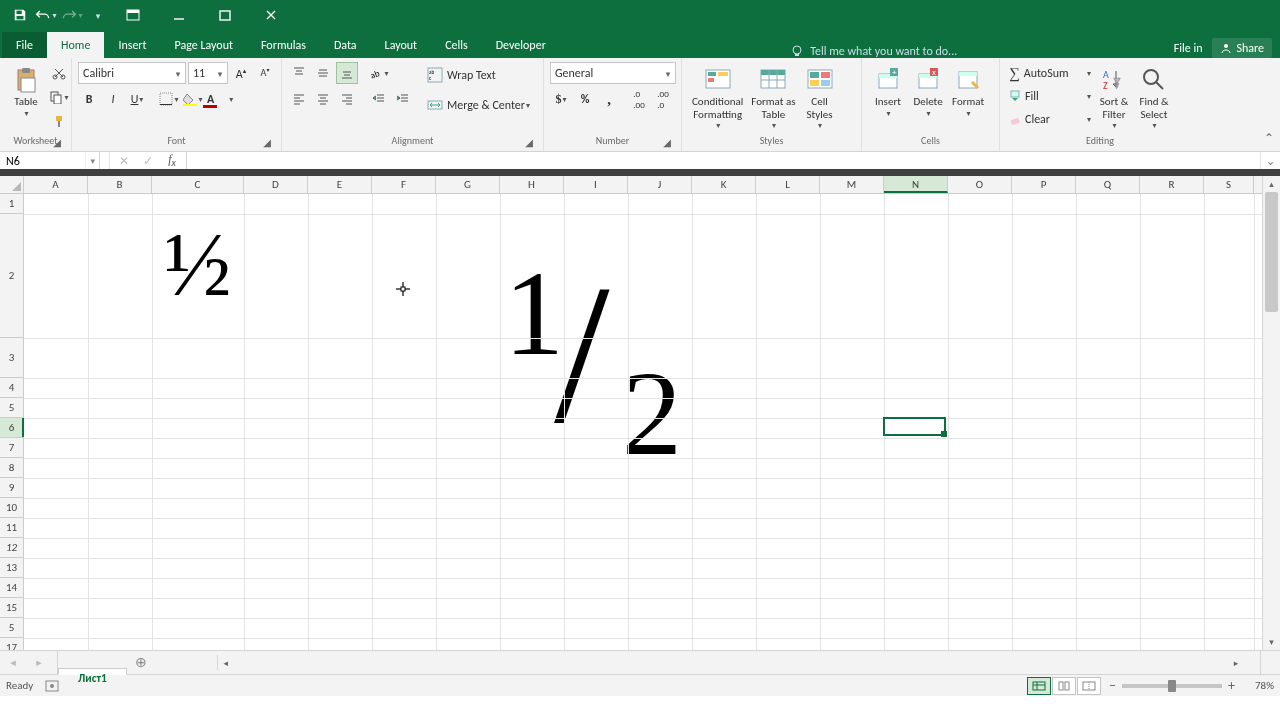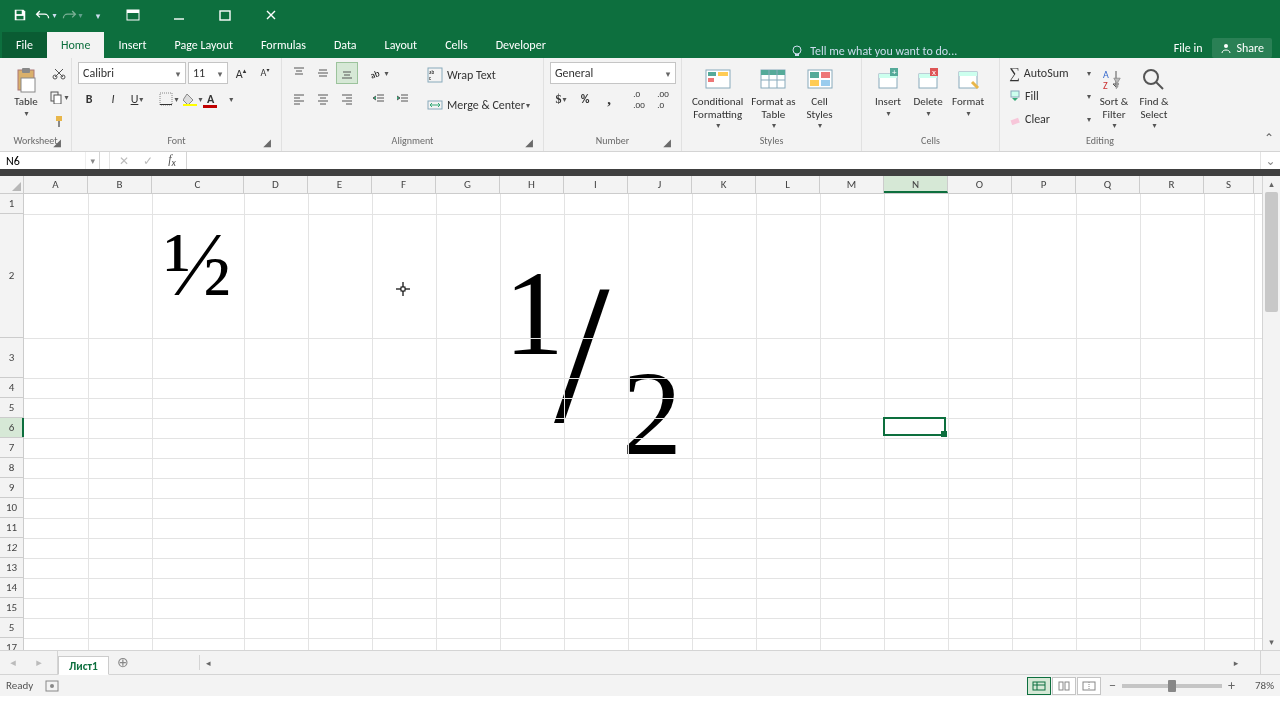--- a/index.html
+++ b/index.html
@@ -72,21 +72,21 @@
 .vscroll { width:18px; background:#f3f3f3; border-left:1px solid #d4d4d4; position:relative; }
 .vscroll .up,.vscroll .down { height:16px; text-align:center; font-size:9px; color:#666; line-height:16px; }
 .vscroll .track { position:absolute; top:16px; bottom:16px; left:0; right:0; }
 .vscroll .thumb { position:absolute; left:2px; right:2px; background:#c8c8c8; border-radius:2px; }
 .vscroll .down { position:absolute; bottom:0; left:0; right:0; }
 
 
 .tabsrow { height:24px; border-top:1px solid #d4d4d4; display:flex; align-items:stretch; background:#f3f3f3; }
 .tabsrow .navbtn { width:26px; display:flex; align-items:center; justify-content:center; color:#bbb; font-size:11px; }
 .tabsrow .splitter { width:6px; border-right:1px solid #d4d4d4; }
-.tabsrow .sheettab { background:#fff; border:1px solid #ccc; border-bottom:1px solid #fff; padding:2px 10px; margin-top:4px; font-size:11.5px; color:#0d6f3e; font-weight:600; position:relative; top:1px; }
+.tabsrow .sheettab { background:#fff; border:1px solid #ccc; border-bottom:1px solid #fff; padding:2px 19px; margin-top:16px; font-size:11.5px; color:#0d6f3e; font-weight:600; position:relative; top:1px; }
 .tabsrow .addsheet { width:28px; display:flex; align-items:center; justify-content:center; color:#888; font-size:14px; }
 .tabsrow .hscroll { flex:1; display:flex; align-items:center; justify-content:flex-end; padding-right:2px; position:relative; }
 .tabsrow .hscroll .htrack { position:absolute; left:40px; right:36px; top:4px; bottom:4px; background:#f3f3f3; border-left:1px solid #d4d4d4; display:flex; align-items:center; }
 .tabsrow .hscroll .harrow { width:16px; text-align:center; font-size:9px; color:#666; }
 .tabsrow .hscroll .hcorner{ width:18px; border-left:1px solid #d4d4d4; height:100%; }
 
 
 .statusbar { height:22px; background:#f3f3f3; border-top:1px solid #d4d4d4; display:flex; align-items:center; font-size:11px; color:#555; padding:0 6px; }
 .statusbar .l { flex:1; display:flex; align-items:center; gap:12px; }
 .statusbar .views { display:flex; gap:1px; margin-right:8px; }

